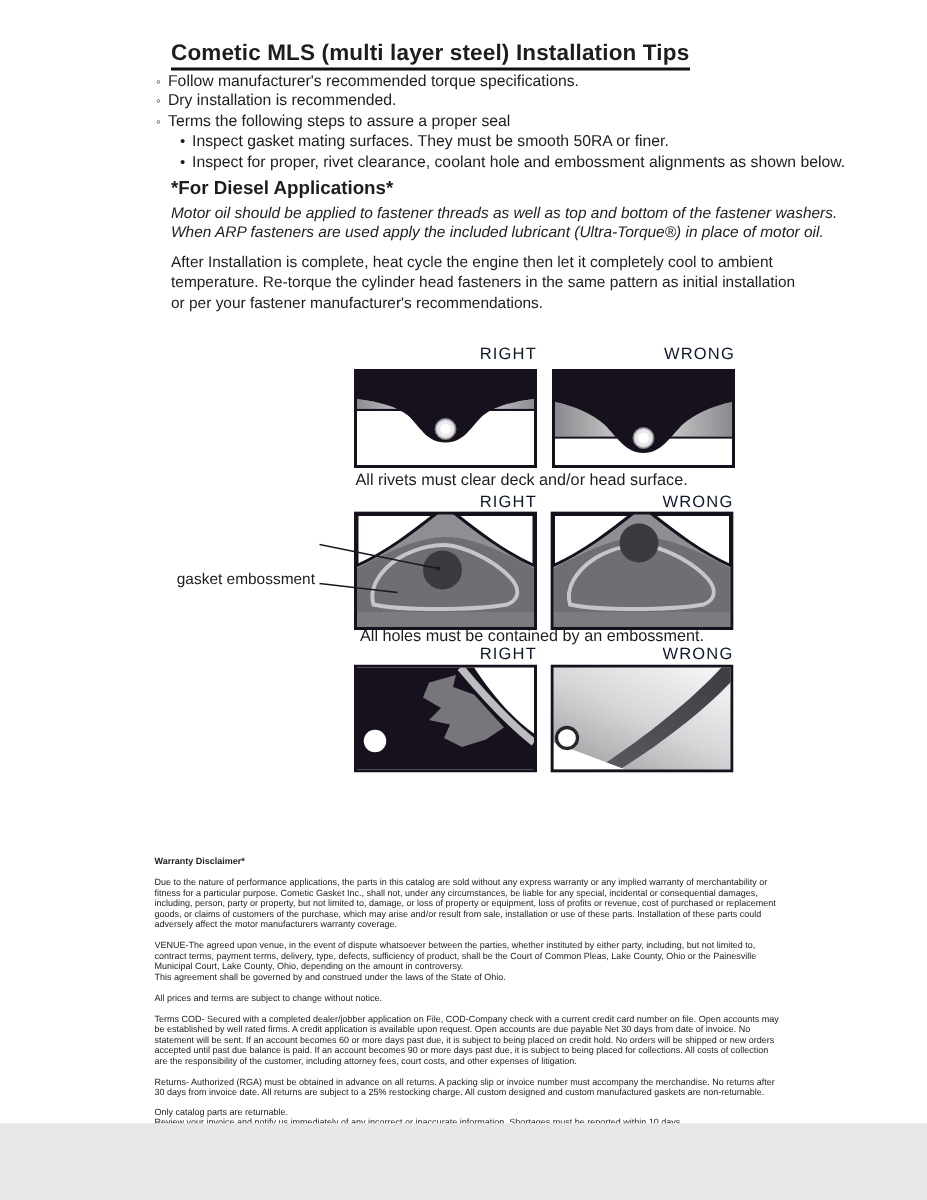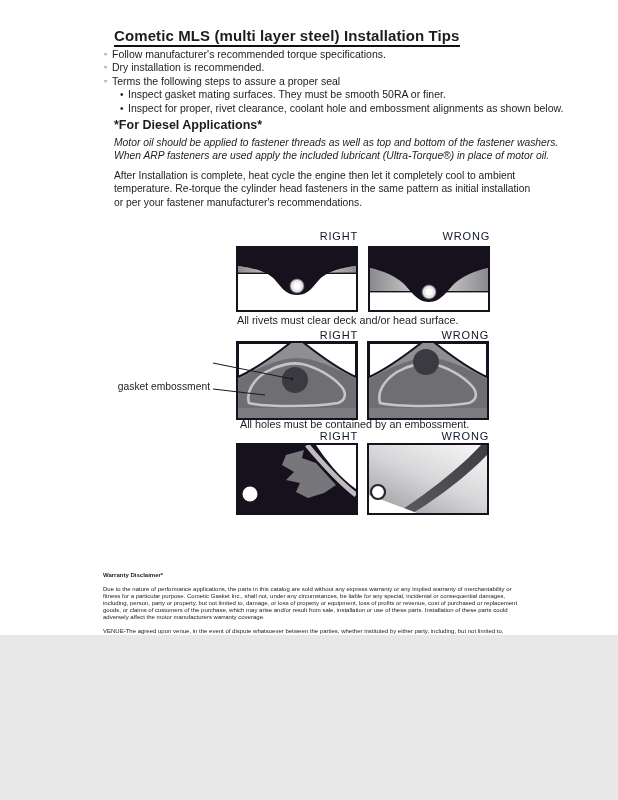--- a/index.html
+++ b/index.html
@@ -1,18 +1,18 @@
 <!DOCTYPE html>
 <html><head>
 <meta charset="utf-8">
 <style>
   * { margin:0; padding:0; box-sizing:border-box; }
   html,body { background:#e8e8e8; }
   .page {
-    position:relative; width:618px; height:635px; margin:0 auto;
+    position:relative; width:618px; height:749px; margin:0 auto;
     background:#ffffff; overflow:hidden;
     font-family:"Liberation Sans", sans-serif; color:#1d1d1f;
   }
   .page-title {
     position:absolute; left:114px; top:27px;
     font-size:15px; font-weight:bold; letter-spacing:0.1px;
     border-bottom:2px solid #111; padding-bottom:1px; display:inline-block;
   }
   .tips { position:absolute; left:104px; top:48px; font-size:10.5px; line-height:13.4px; }
   .tip-row { display:flex; }

